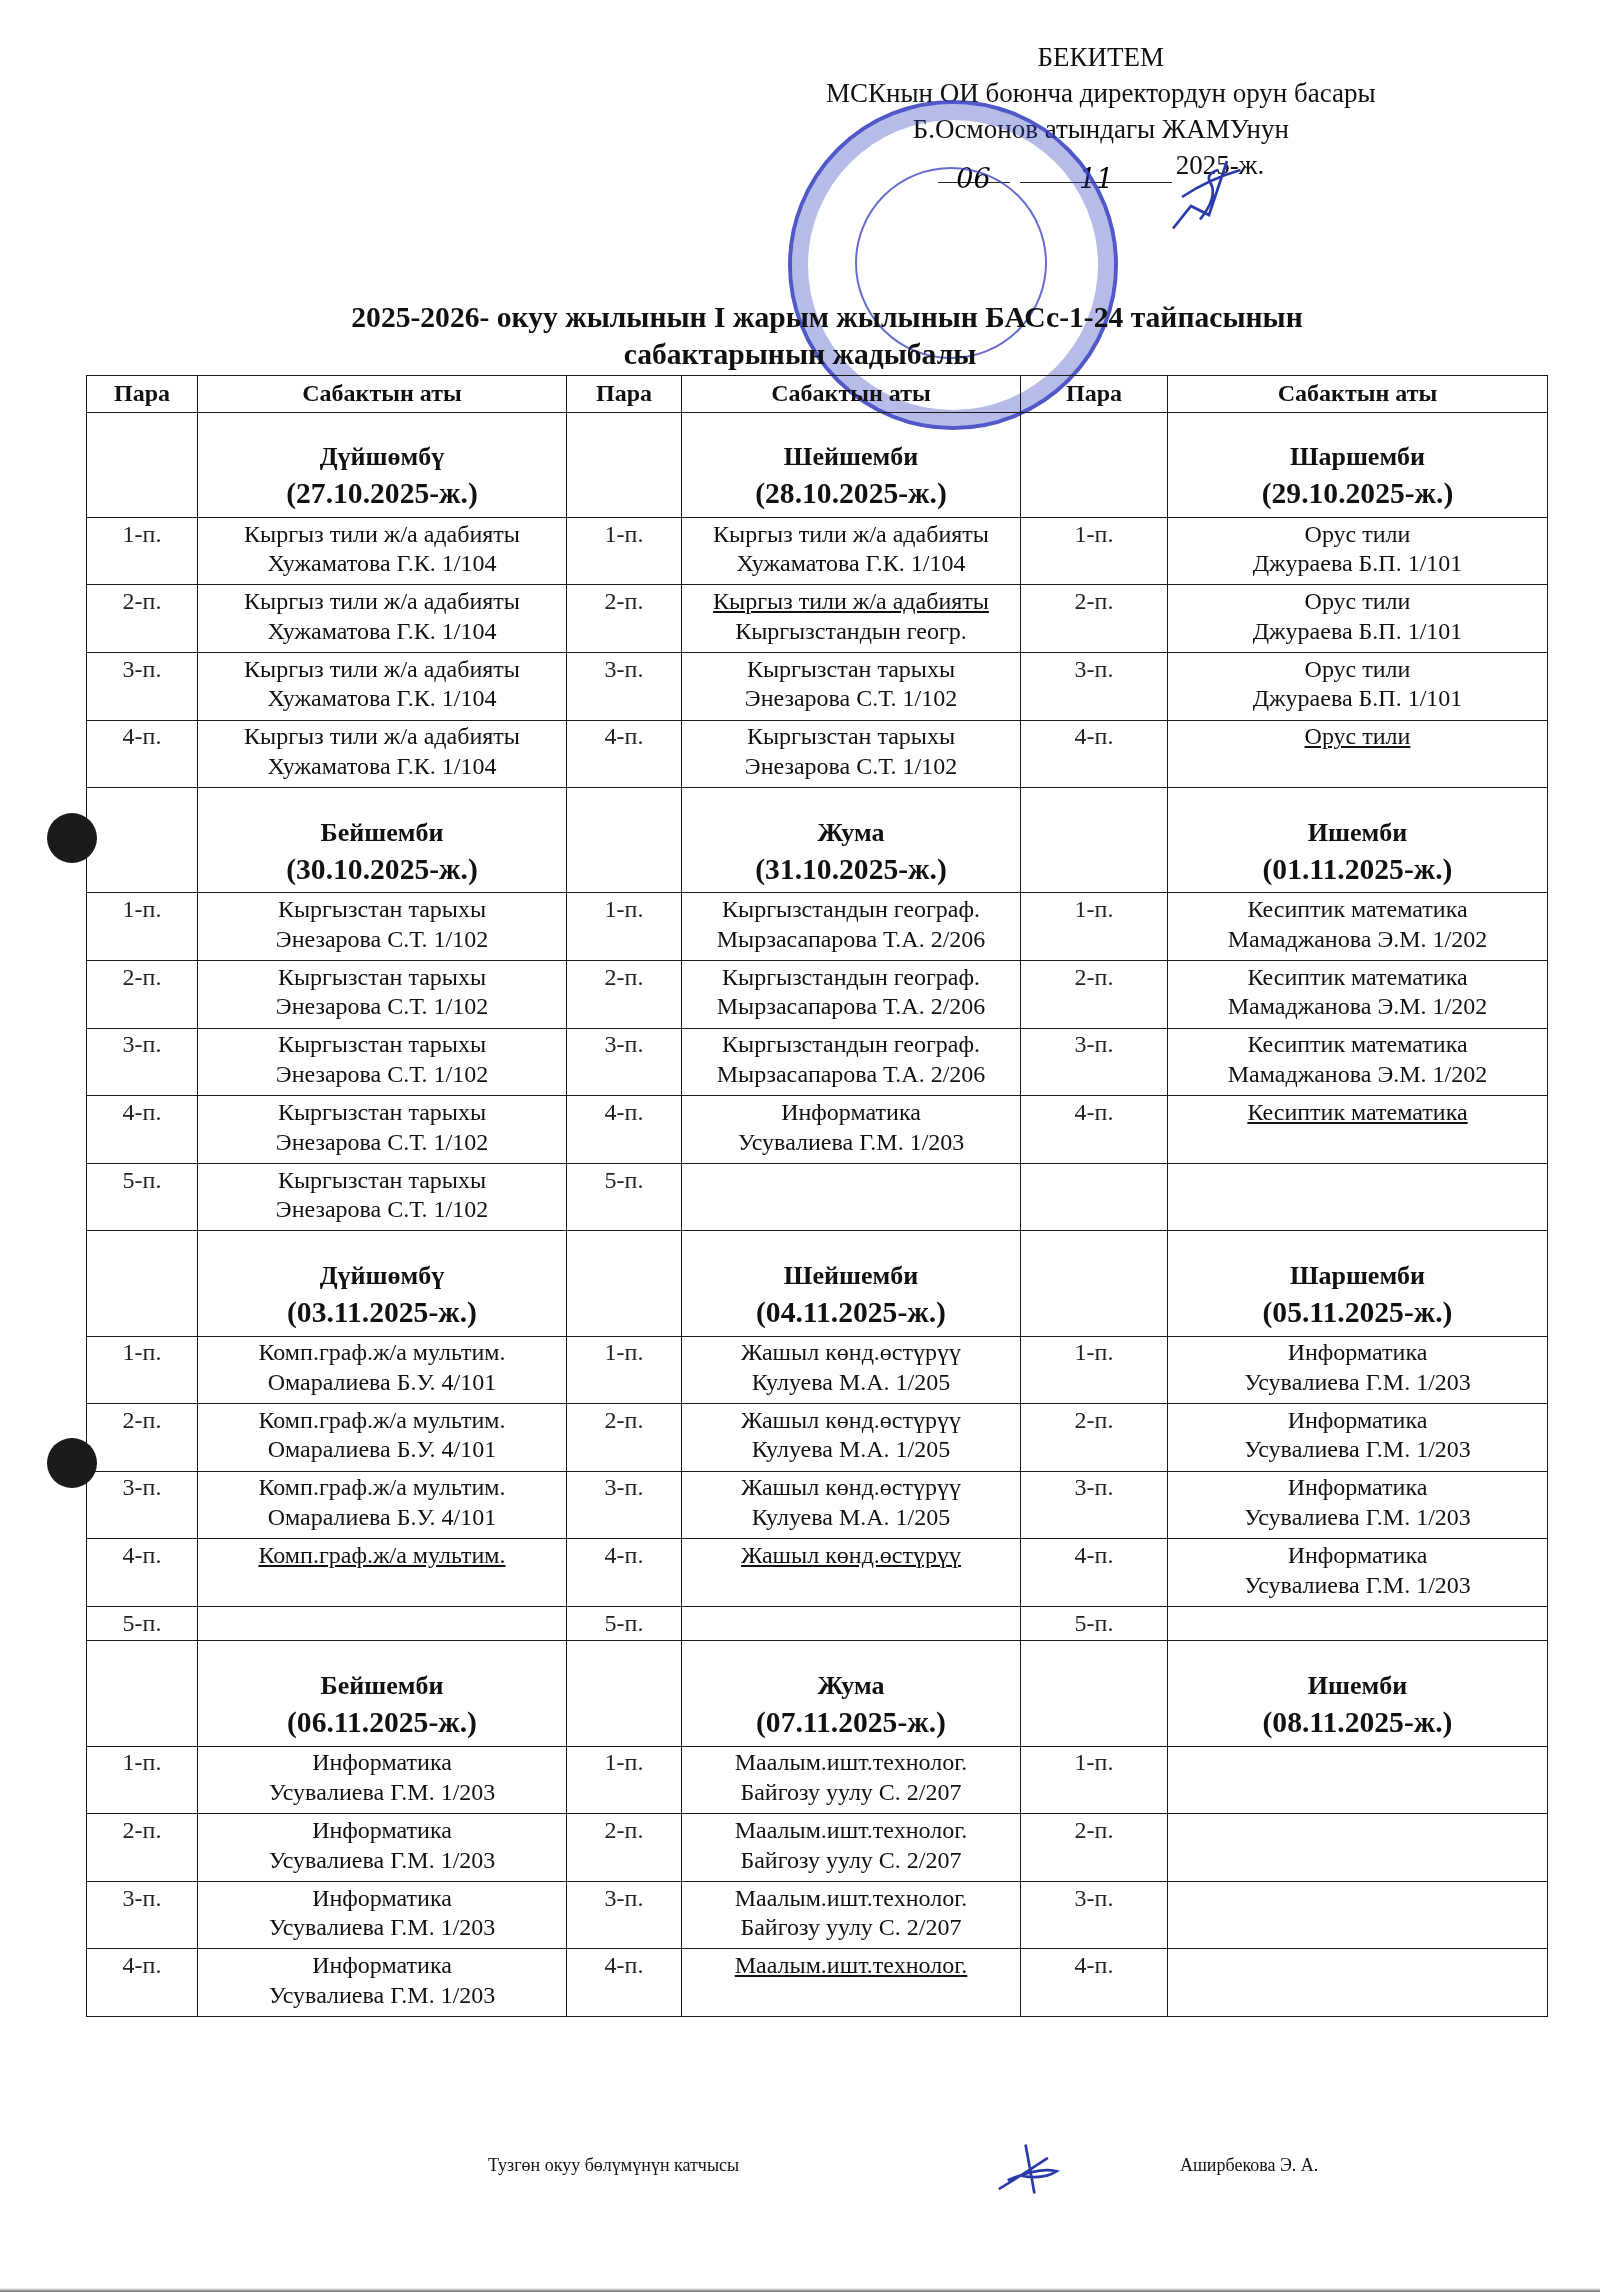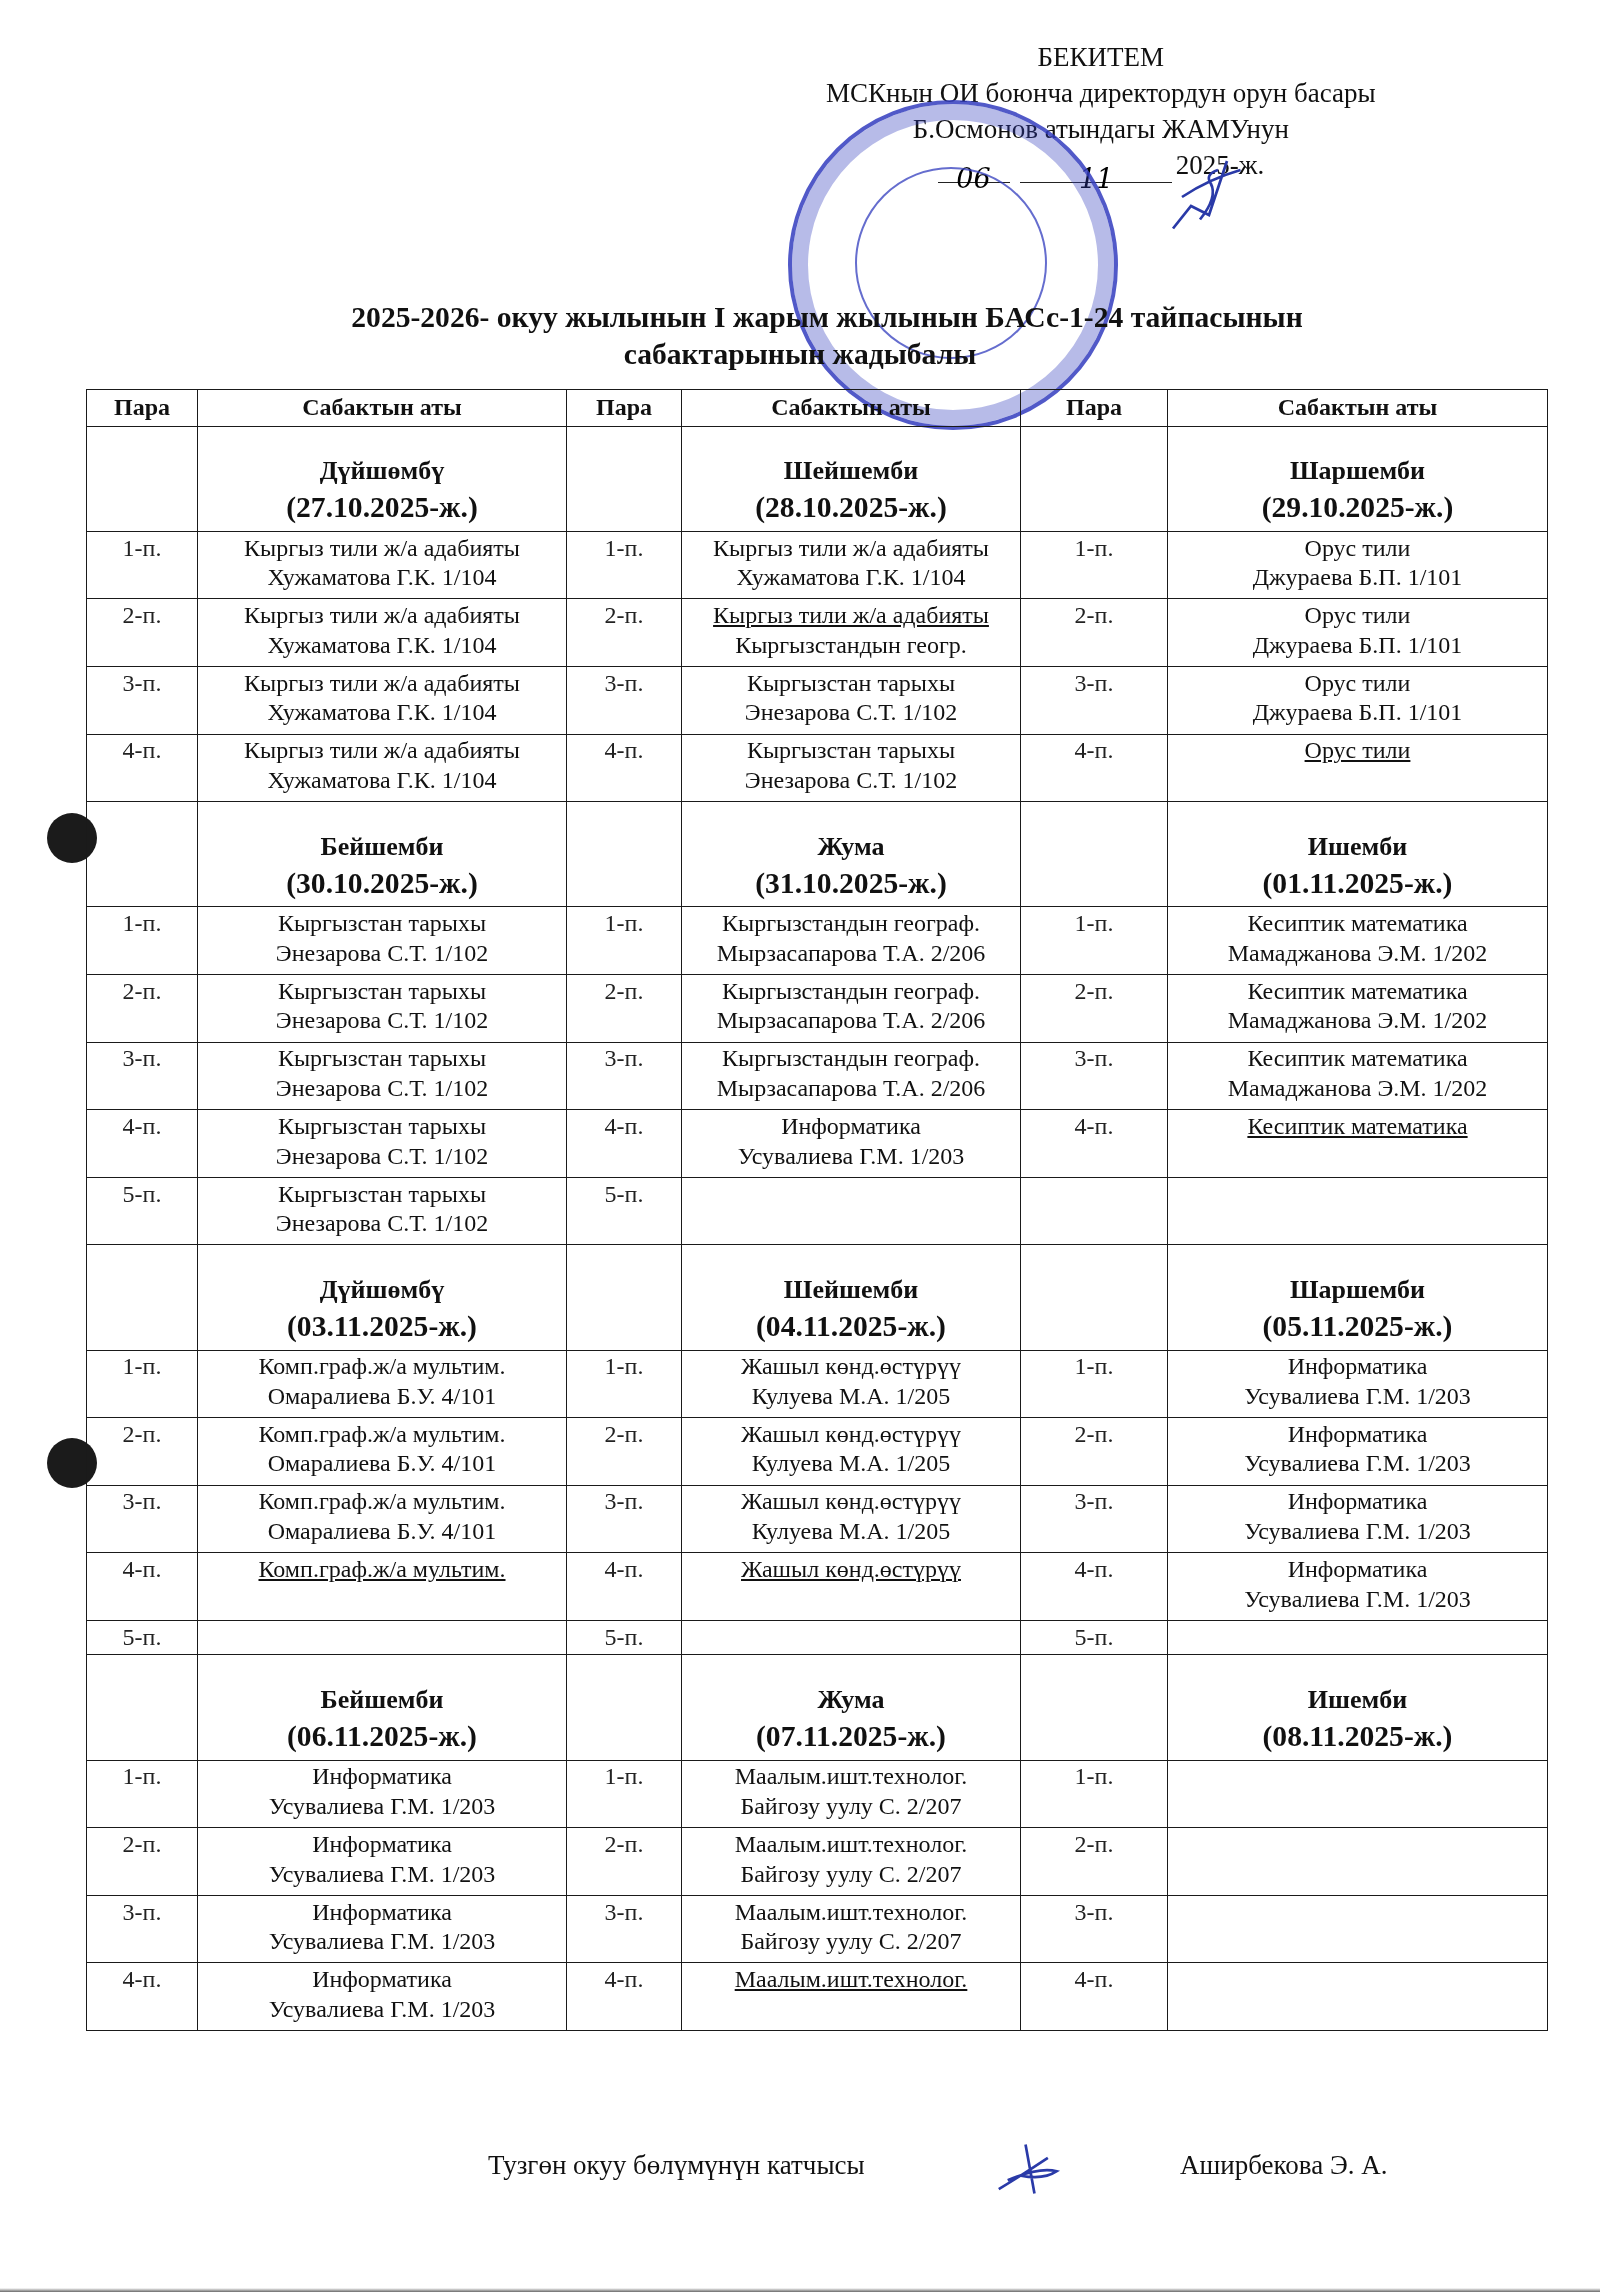--- a/index.html
+++ b/index.html
@@ -30,21 +30,21 @@
   .signature2 { position: absolute; left: 994px; top: 2140px; width: 72px; height: 58px; pointer-events: none; }
 
   .title {
     position: absolute; left: 0; width: 1600px; text-align: center; font-weight: bold;
     font-size: 29.6px; line-height: 36px;
   }
   .title.l1 { top: 299px; padding-left: 54px; box-sizing: border-box; }
   .title.l2 { top: 336px; }
 
   table.sched {
-    position: absolute; left: 86px; top: 389px; width: 1460px;
+    position: absolute; left: 86px; top: 375px; width: 1460px;
     border-collapse: collapse; table-layout: fixed;
   }
   table.sched td, table.sched th {
     border: 1.8px solid #1a1a1a; text-align: center; vertical-align: top;
     font-size: 24px; line-height: 29.6px; padding: 1.8px 3.6px; font-weight: normal;
   }
   table.sched th { font-weight: bold; font-size: 24px; height: 32px; vertical-align: middle; }
   col.c-para { width: 111px; }
   col.c-subj1 { width: 369px; }
   col.c-para2 { width: 115px; }
@@ -54,21 +54,21 @@
   tr.dayrow td { height: 97px; vertical-align: bottom; padding-bottom: 5.4px; }
   tr.dayrow .dayname { font-weight: bold; font-size: 26px; line-height: 36px; display: block; }
   tr.dayrow .daydate { font-weight: bold; font-size: 29.6px; line-height: 36px; display: block; }
   tr.lesson td { height: 63px; }
   tr.lesson.short td { height: 30px; }
   .u { text-decoration: underline; }
   .para-cell { color: #222; }
 
   .hole { position: absolute; width: 50px; height: 50px; border-radius: 50%; background: #1b1b1b; left: 47px; }
   .footer {
-    position: absolute; top: 2148px; font-size: 27px; line-height: 34px; white-space: nowrap;
+    position: absolute; top: 2148px; font-size: 18px; line-height: 34px; white-space: nowrap;
   }
   .footer.role { left: 488px; }
   .footer.name { left: 1180px; }
   .edge-shadow { position: absolute; left: 0; bottom: 0; width: 1600px; height: 5.4px; background: linear-gradient(#fff, #444); }
 </style>
 </head>
 <body>
 
 <div class="approve">
   <div>БЕКИТЕМ</div>

